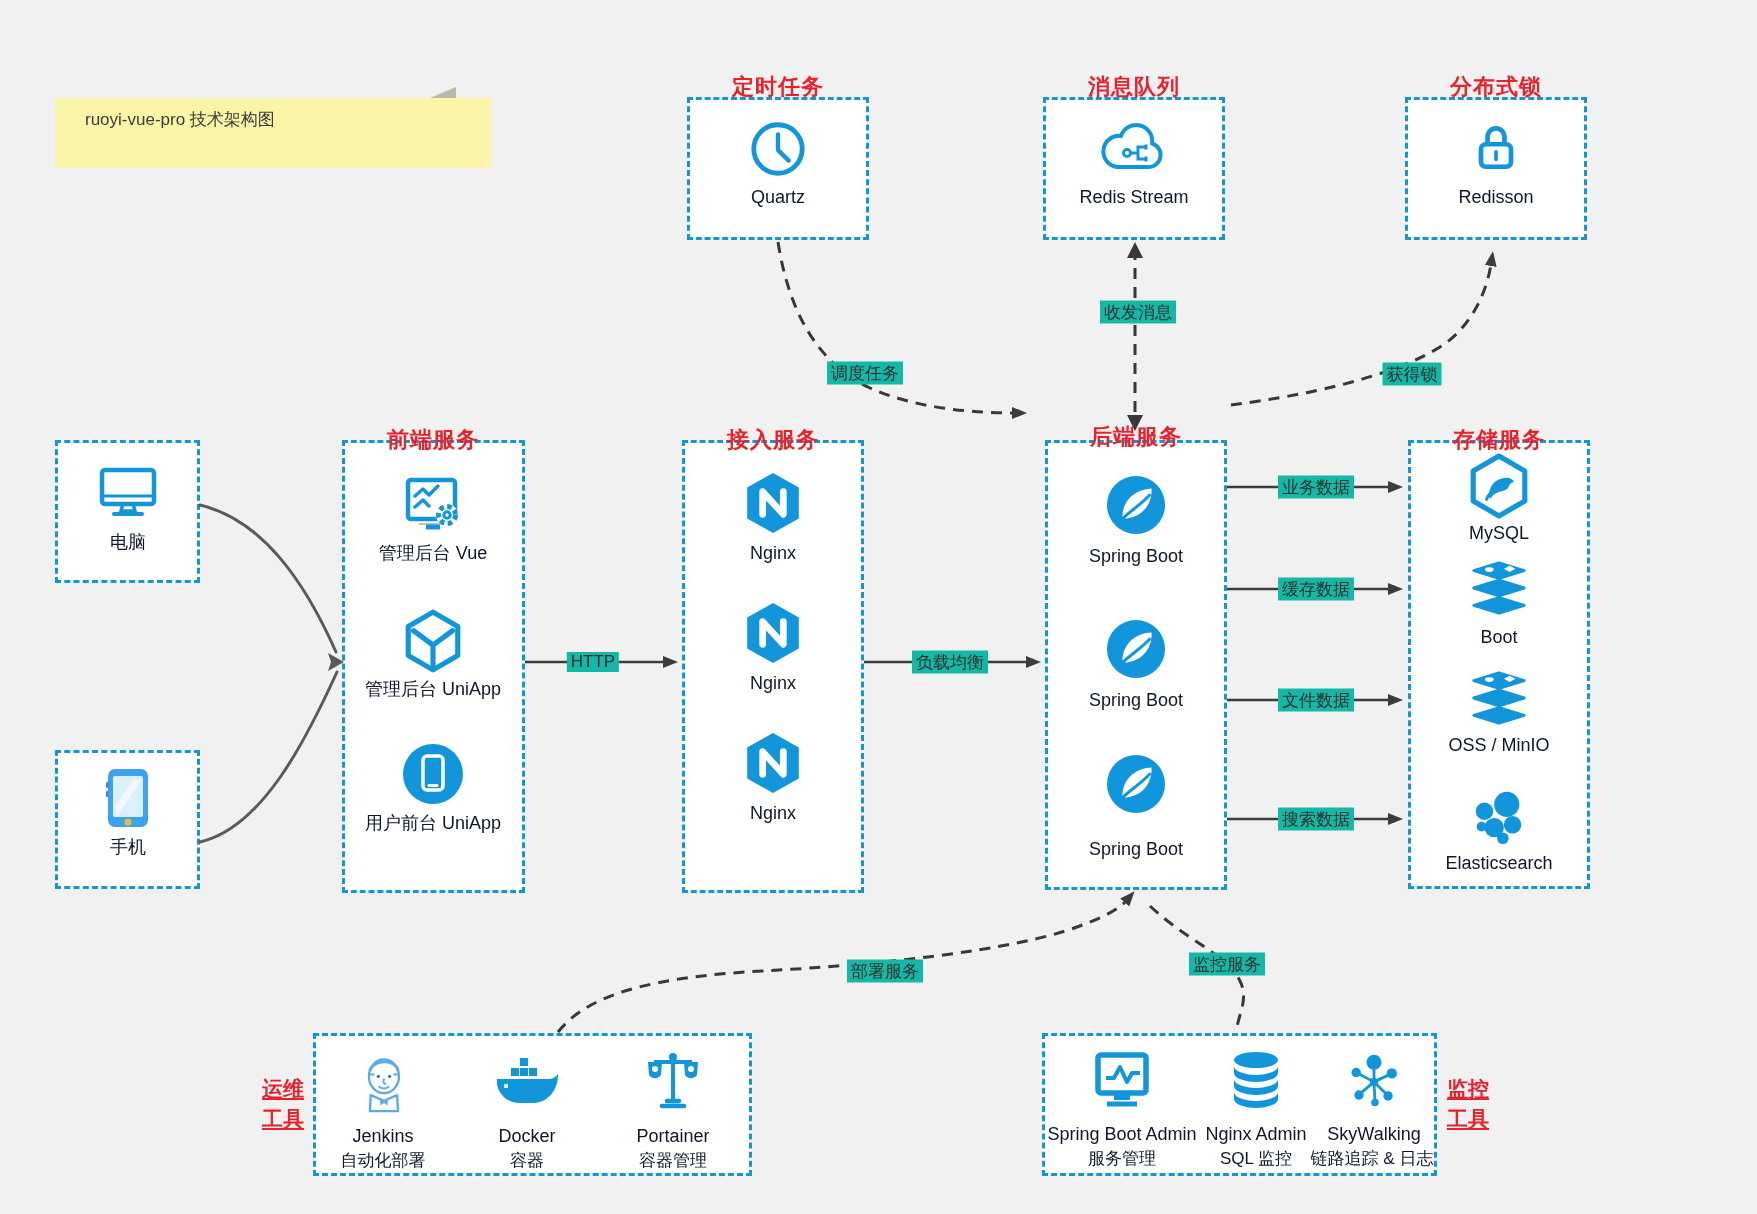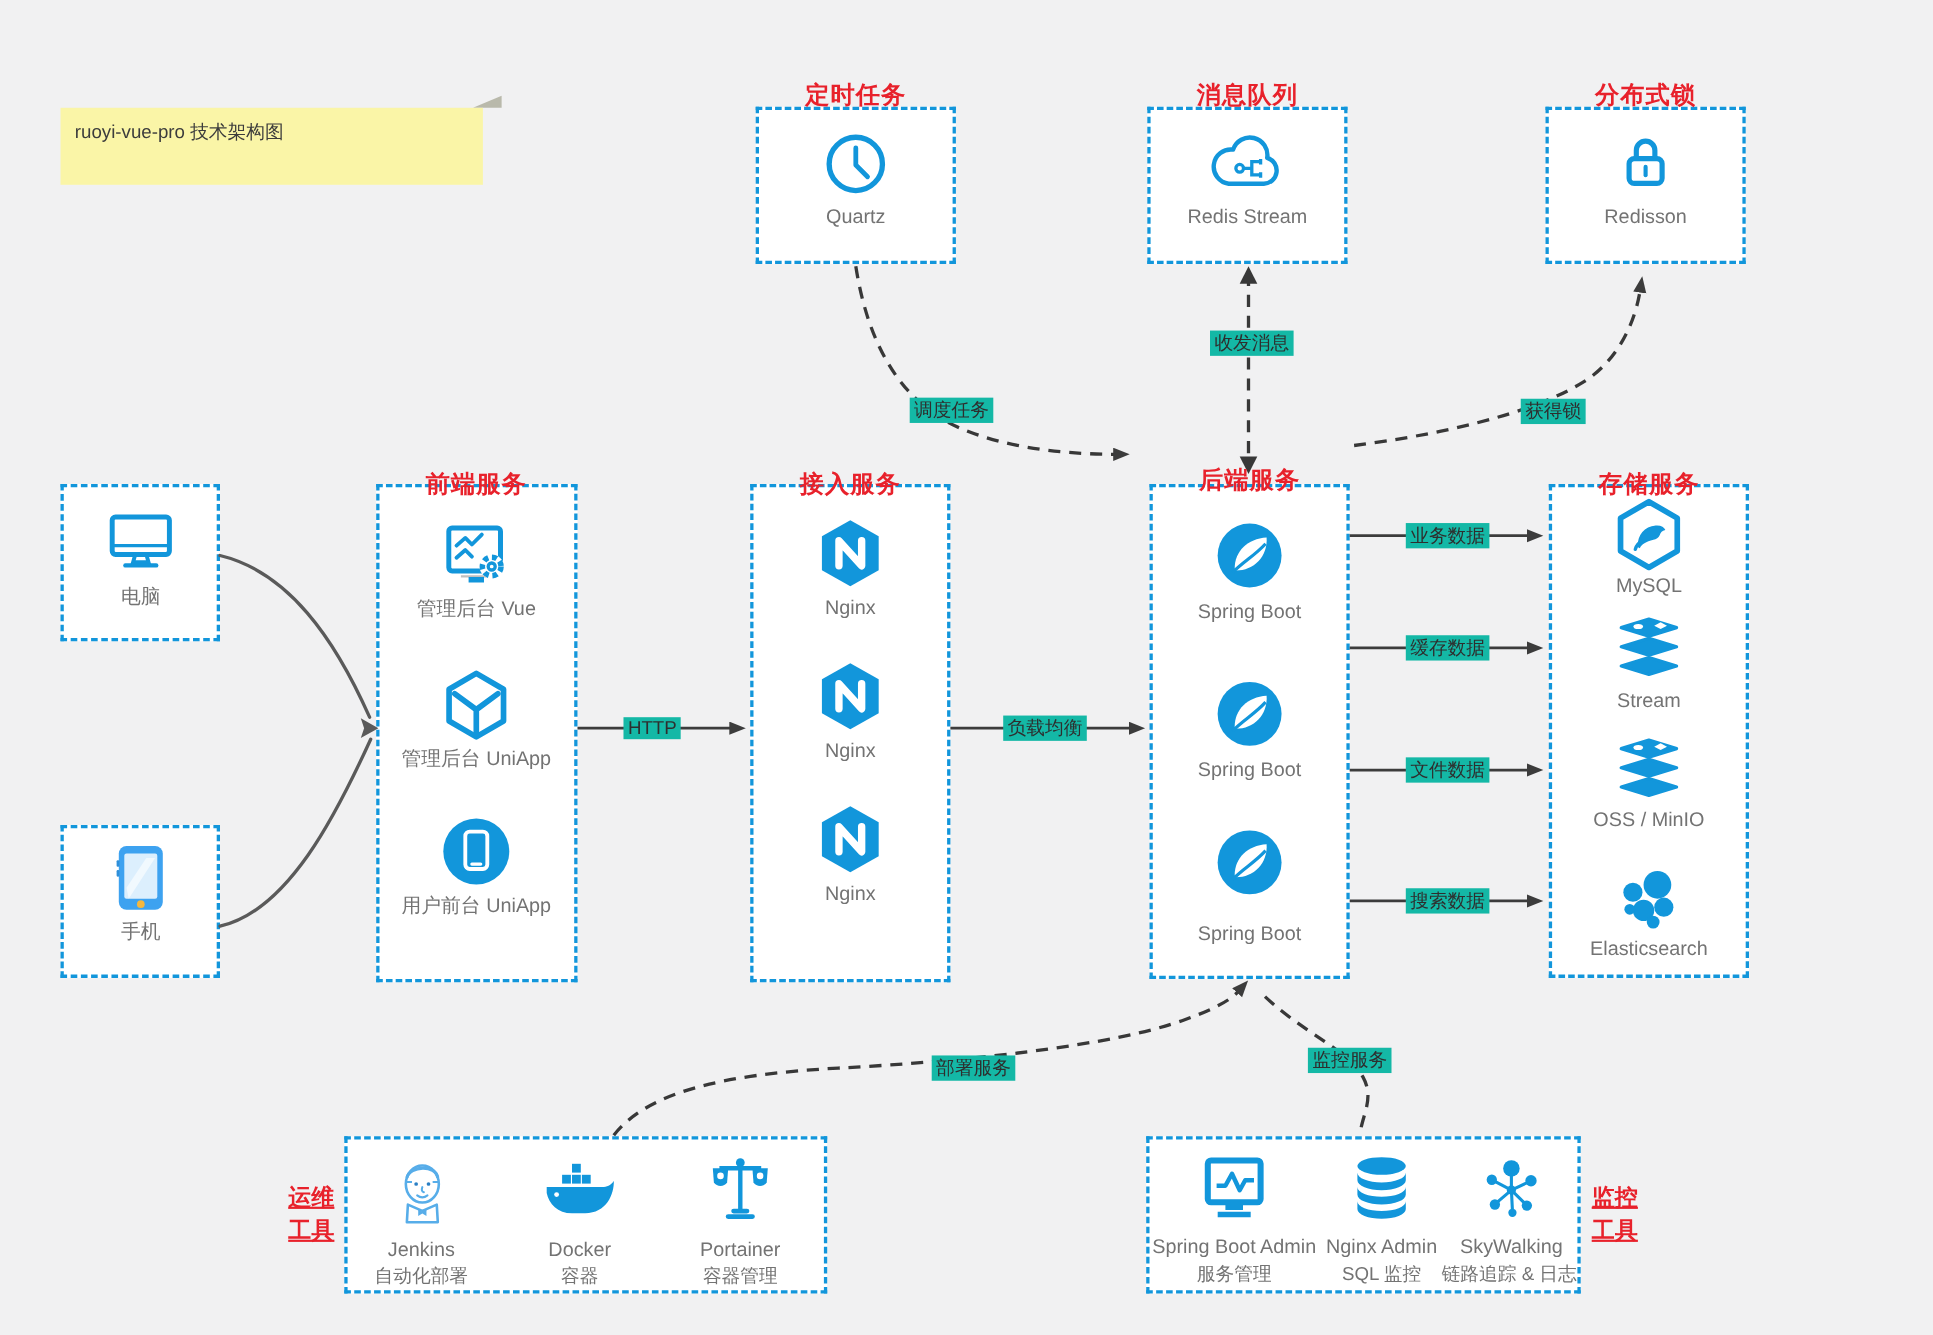--- a/index.html
+++ b/index.html
@@ -3,29 +3,29 @@
 <meta charset="utf-8">
 <style>
   html,body { margin:0; padding:0; background:#f1f1f2; }
   #canvas { position:relative; width:1757px; height:1214px; background:#f1f1f2;
             font-family:"Liberation Sans","DejaVu Sans",sans-serif; overflow:hidden; }
   .box { position:absolute; background:#fff; border:3px dashed #1296db; box-sizing:border-box; z-index:1; }
   .gtitle { position:absolute; transform:translate(-50%,-50%); color:#e8212b; font-size:22px;
             font-weight:bold; white-space:nowrap; letter-spacing:1px; z-index:3;margin-top:29px; }
   .stitle { position:absolute; transform:translate(-50%,-50%); color:#e8212b; font-size:21px;
             font-weight:bold; text-align:center; line-height:30px; white-space:nowrap; z-index:3;text-decoration:underline; }
-  .ilabel { position:absolute; transform:translate(-50%,-50%); color:#737373; font-size:18px;
+  .ilabel { position:absolute; transform:translate(-50%,-50%); color:#0f172a; font-size:18px;
             white-space:nowrap; text-align:center; z-index:2; }
   .small  { font-size:17px; }
   .elabel { position:absolute; transform:translate(-50%,-50%); color:#2e2e2e; font-size:17px;
             background:#14b8a6; padding:0 4px; white-space:nowrap; z-index:3; }
   .icon { position:absolute; transform:translate(-50%,-50%); line-height:0; z-index:2; }
   #connectors { position:absolute; left:0; top:0; z-index:2; pointer-events:none; }
-  .note { position:absolute; left:55px; top:98px; width:384px; height:70px; background:#faf5a7;
-          color:#3c3c3c; font-size:17px; line-height:24px; padding:10px 0 0 13px; box-sizing:border-box; z-index:3; }
+  .note { position:absolute; left:55px; top:98px; width:436px; height:70px; background:#faf5a7;
+          color:#3c3c3c; font-size:17px; line-height:24px; padding:10px 0 0 30px; box-sizing:border-box; z-index:3; }
   .note-fold { position:absolute; left:430px; top:87px; width:0; height:0;
                border-left:26px solid transparent; border-bottom:11px solid #b9b9ab; z-index:3; }
 </style>
 </head>
 <body>
 
 <div id="canvas">
 
   <div class="note-fold"></div>
   <div class="note">
@@ -204,21 +204,21 @@
     <svg width="62" height="58" viewBox="0 0 64 58">
         <g fill="#1296db" stroke="#1296db" stroke-width="3" stroke-linejoin="round">
           <path d="M32 3 L58 11 L32 19 L6 11 Z"></path>
           <path d="M32 21 L58 29 L32 37 L6 29 Z"></path>
           <path d="M32 39 L58 47 L32 55 L6 47 Z"></path>
         </g>
         <path d="M43 6 l6 3.2 -6 3.2 -6 -3.2 Z" fill="#ffffff"></path>
         <ellipse cx="22" cy="10" rx="4.5" ry="2.4" fill="#ffffff"></ellipse>
       </svg>
   </div>
-  <div class="ilabel" style="left:1499px;top:637px">Stream</div>
+  <div class="ilabel" style="left:1499px;top:637px">Boot</div>
 
   <div class="icon" style="left:1499px;top:698px">
     <svg width="62" height="58" viewBox="0 0 64 58">
         <g fill="#1296db" stroke="#1296db" stroke-width="3" stroke-linejoin="round">
           <path d="M32 3 L58 11 L32 19 L6 11 Z"></path>
           <path d="M32 21 L58 29 L32 37 L6 29 Z"></path>
           <path d="M32 39 L58 47 L32 55 L6 47 Z"></path>
         </g>
         <path d="M43 6 l6 3.2 -6 3.2 -6 -3.2 Z" fill="#ffffff"></path>
         <ellipse cx="22" cy="10" rx="4.5" ry="2.4" fill="#ffffff"></ellipse>

